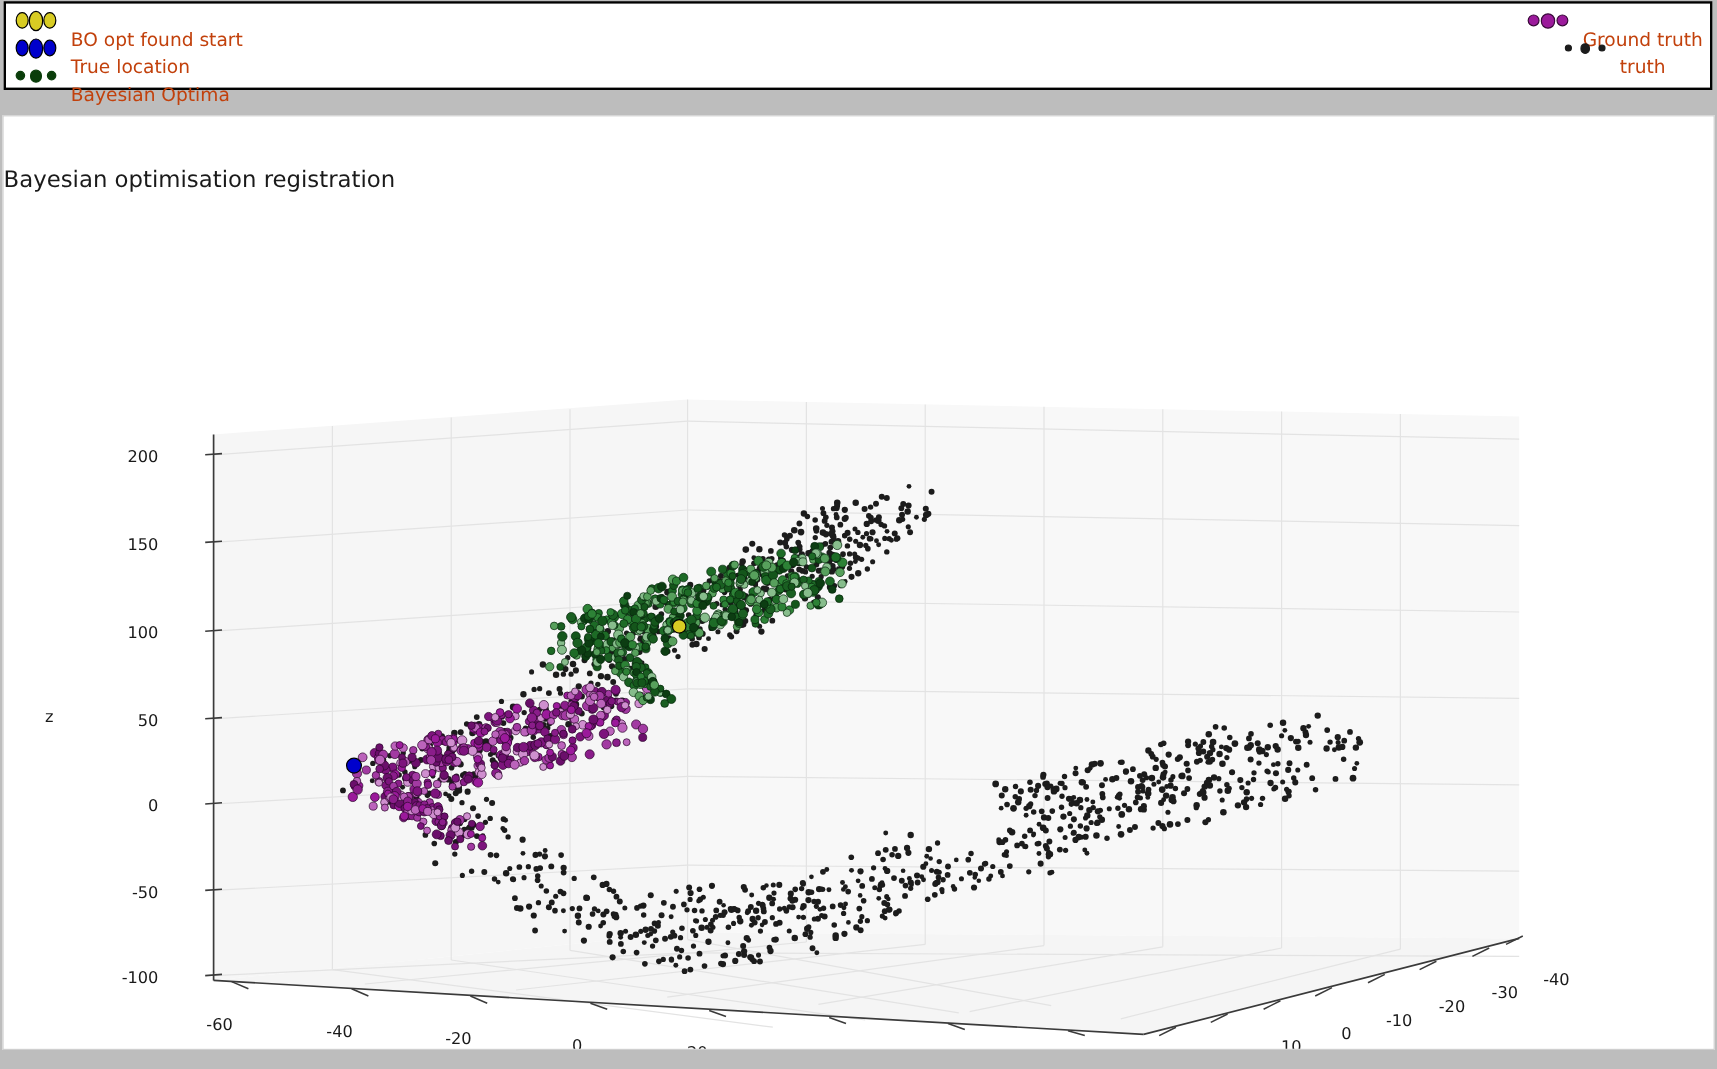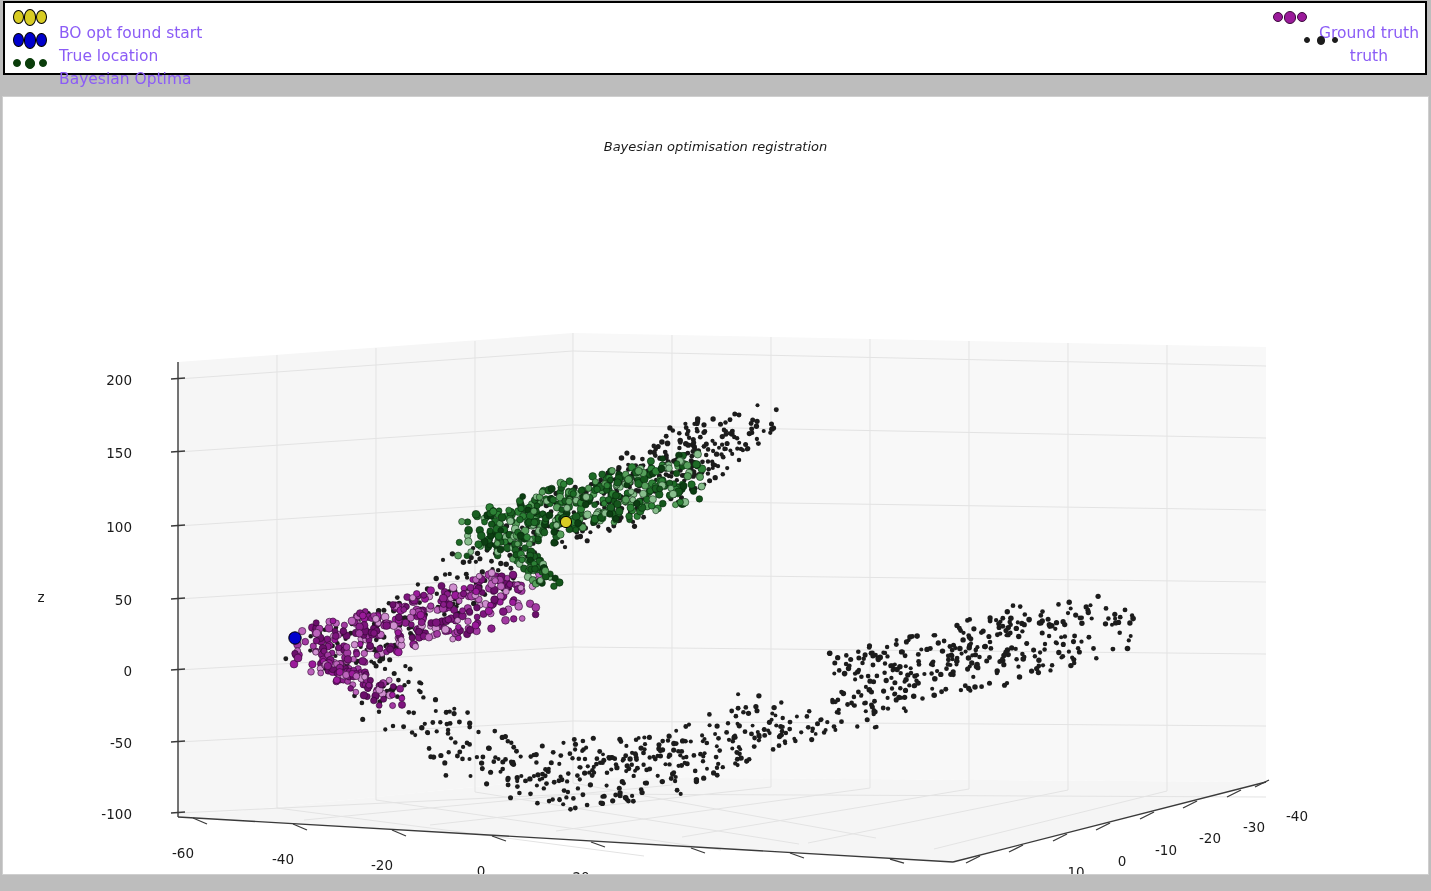--- a/index.html
+++ b/index.html
@@ -53,43 +53,42 @@
     width: 34px;
     margin-right: 12px;
     flex: 0 0 34px;
   }
   .legend-dot {
     border-radius: 50%;
     display: block;
   }
   .legend-label {
     font-size: 15.5px;
-    color: #8b5cf6;
+    color: #c2410c;
     line-height: 1;
     margin-top: 33px;
   }
 
   
   #figure {
     position: absolute;
     left: 2px; top: 96px;
     width: 1427px; height: 779px;
     background: #ffffff;
     border: 1px solid #cfcfcf;
     box-sizing: border-box;
     overflow: hidden;
   }
   #fig-title {
     position: absolute;
     left: 0; top: 42px;
     width: 100%;
-    text-align: center;
-    font-size: 13px;
+    text-align: left;
+    font-size: 19px;
     color: #1a1a1a;
-    font-style: italic;
   }
   #plot-svg {
     position: absolute;
     left: 0; top: 0;
   }
 
   .tick-text { font-size: 13.5px; fill: #1a1a1a; font-family: "DejaVu Sans","Liberation Sans",sans-serif; }
   .axis-name { font-size: 13.5px; fill: #1a1a1a; font-family: "DejaVu Sans","Liberation Sans",sans-serif; }
 </style>
 </head>

